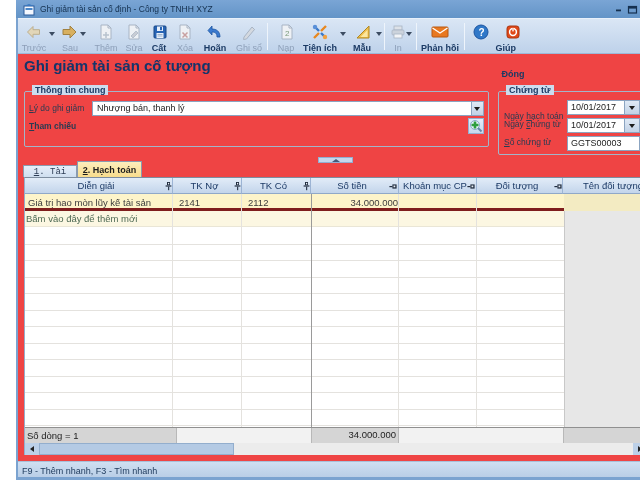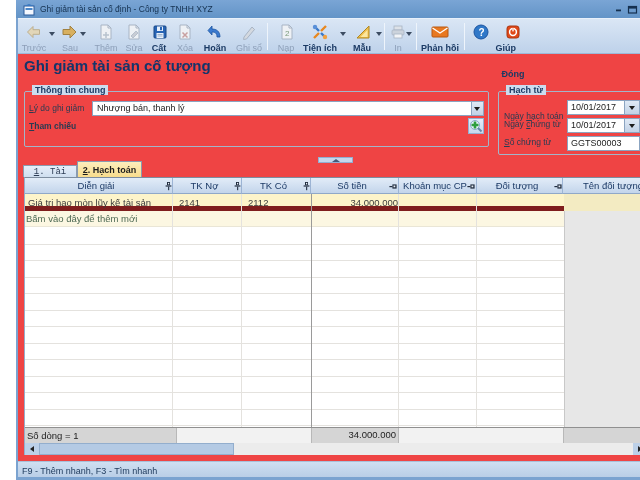--- a/index.html
+++ b/index.html
@@ -160,21 +160,21 @@
  <div class="lbl" style="left:13px;top:121px;font-weight:bold;"><u>T</u>ham chiếu</div>
  <div class="abs" style="left:452px;top:118px;width:16px;height:16px;background:linear-gradient(#e4eefa,#c6d8ec);border:1px solid #92b0d2;">
    <svg width="14" height="14" viewBox="0 0 14 14">
         <circle cx="6" cy="6" r="4.5" fill="#e8f2fc" stroke="#8aa8c8"></circle>
         <path d="M9 9 L12.5 12.5" stroke="#6888a8" stroke-width="2"></path>
         <path d="M6 2.5 V9.5 M2.5 6 H9.5" stroke="#2e9e3e" stroke-width="2.6"></path>
       </svg>
  </div>
 
  <div class="gbox abs" style="left:482px;top:91px;width:148px;height:64px;">
-   <div class="cap">Hạch từ</div>
+   <div class="cap">Chứng từ</div>
  </div>
  <div class="lbl" style="left:488px;top:101px;margin-top:10px;">Ngày <u>h</u>ạch toán</div>
  <div class="field" style="left:551px;top:100px;width:73px;height:15px;padding:1px 0 0 3px;">10/01/2017</div>
  <div class="ddbtn" style="left:608px;top:101px;width:15px;height:13px;"></div>
  <div class="lbl" style="left:488px;top:119px;">Ngày <u>c</u>hứng từ</div>
  <div class="field" style="left:551px;top:118px;width:73px;height:15px;padding:1px 0 0 3px;">10/01/2017</div>
  <div class="ddbtn" style="left:608px;top:119px;width:15px;height:13px;"></div>
  <div class="lbl" style="left:488px;top:137px;"><u>S</u>ố chứng từ</div>
  <div class="field" style="left:551px;top:136px;width:73px;height:15px;padding:1px 0 0 3px;">GGTS00003</div>
 
@@ -221,21 +221,21 @@
             <rect x="3.4" y="1.4" width="4.2" height="4.2" fill="#222e40"></rect>
             <rect x="4.5" y="2.5" width="1.8" height="1.8" fill="#e8eef6"></rect>
             <rect x="0.4" y="3" width="3" height="1.2" fill="#222e40"></rect>
           </svg></div>
         <div class="pin" style="left: 529px;"><svg width="8" height="8" viewBox="0 0 8 8">
             <rect x="3.4" y="1.4" width="4.2" height="4.2" fill="#222e40"></rect>
             <rect x="4.5" y="2.5" width="1.8" height="1.8" fill="#e8eef6"></rect>
             <rect x="0.4" y="3" width="3" height="1.2" fill="#222e40"></rect>
           </svg></div>
       </div>
-   <div class="abs" style="left:0;top:16px;width:574px;height:17px;background:#fdf4ca;border-bottom:5px solid #7f1d1d;color:#3c3c3c;">
+   <div class="abs" style="left:0;top:16px;width:574px;height:17px;background:#fdf4ca;border-bottom:3px solid #7f1d1d;color:#3c3c3c;">
      <span class="abs" style="left:3px;top:3px;">Giá trị hao mòn lũy kế tài sản</span>
      <span class="abs" style="left:154px;top:3px;">2141</span>
      <span class="abs" style="left:223px;top:3px;">2112</span>
      <span class="abs" style="left:286px;top:3px;width:87px;text-align:right;">34.000.000</span>
    </div>
    <div class="abs" style="left:0;top:33px;width:539px;height:16px;background:#fcf7e2;border-bottom:1px solid #eae6d6;color:#4e6a54;">
      <span class="abs" style="left:1px;top:2px;">Bấm vào đây để thêm mới</span>
    </div>
    <div id="rows">
         <div class="abs" style="left:0;top:65.5px;width:539px;height:1px;background:#e4e2de;"></div>

